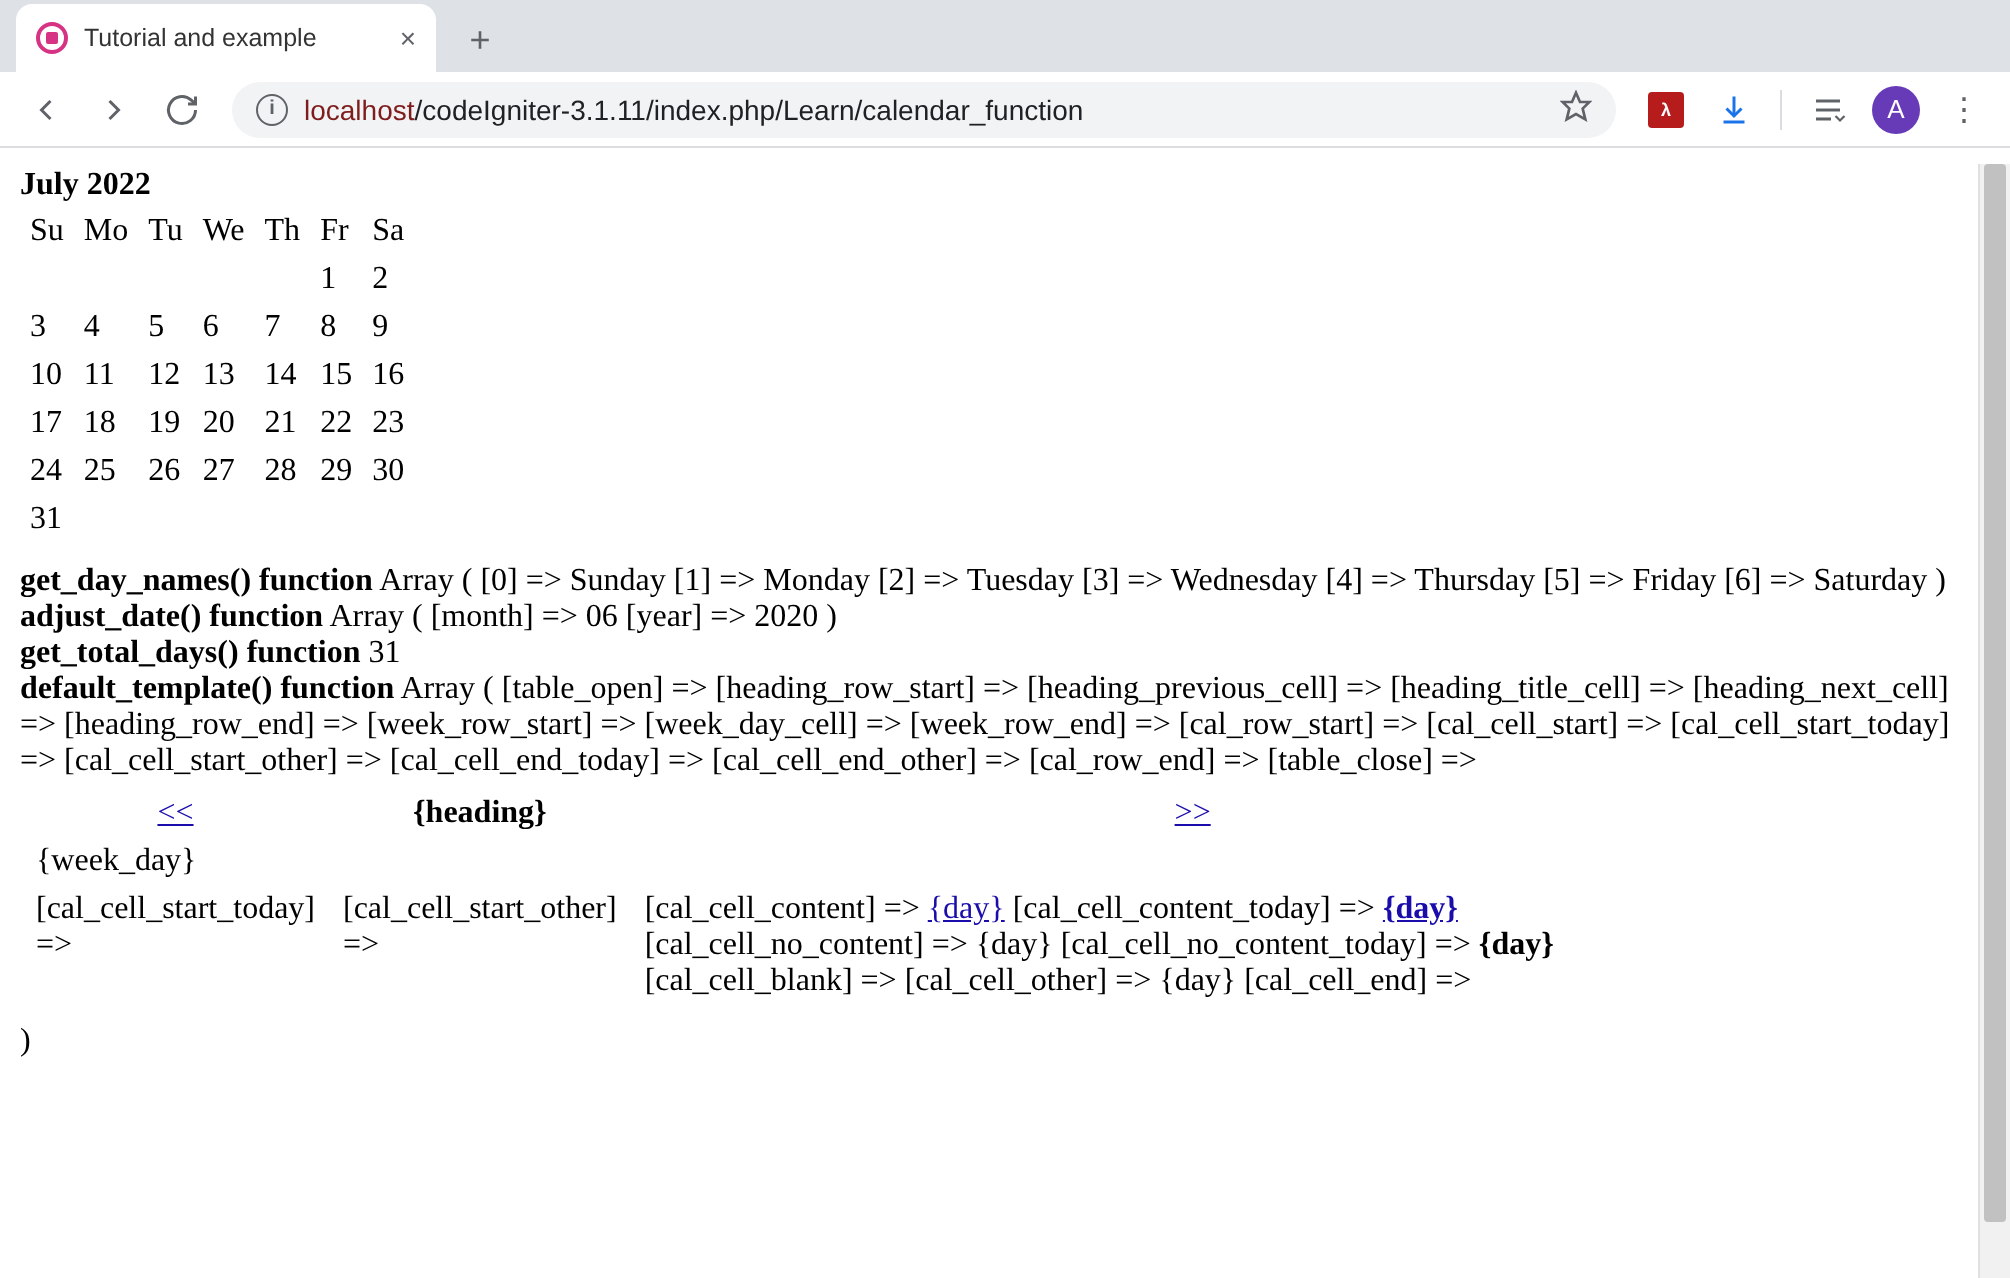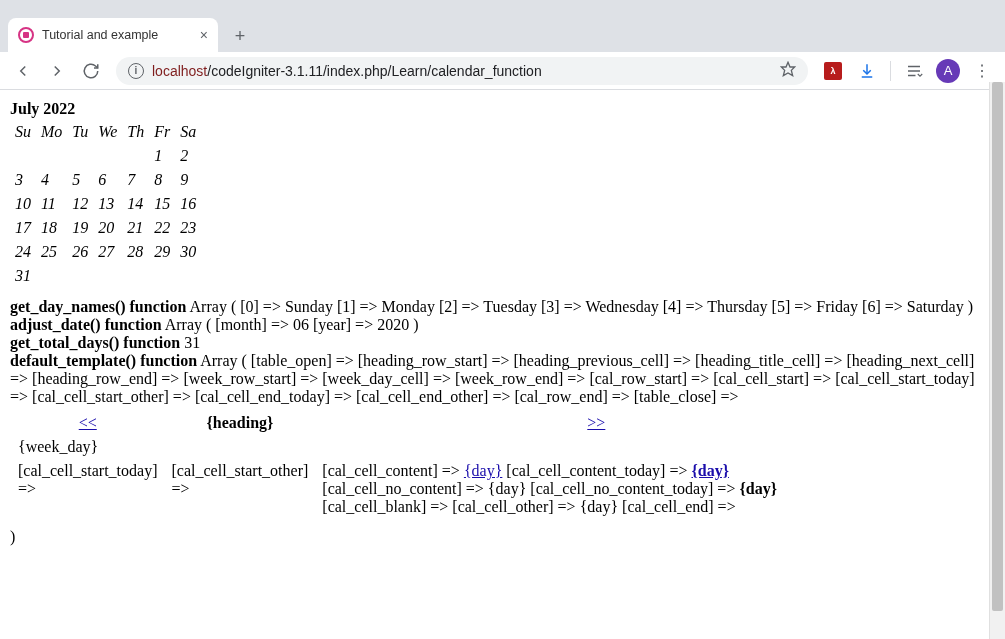--- a/index.html
+++ b/index.html
@@ -3,21 +3,21 @@
 <meta charset="utf-8">
 <style>
   * { box-sizing: border-box; }
   html, body { margin: 0; padding: 0; font-family: "Segoe UI", Arial, sans-serif; }
   body { background: #fff; width: 1005px; height: 639px; overflow: hidden; }
   .win-controls { position: absolute; top: 0; right: 0; display: flex; height: 30px; }
   .win-btn { width: 46px; height: 30px; display: flex; align-items: center; justify-content: center; color: #333; font-size: 10px; }
   .win-btn svg { width: 10px; height: 10px; stroke: #333; }
 
   
-  .tabstrip { height: 52px; background: #dee1e6; display: flex; align-items: flex-end; padding-left: 8px; position: relative; }
+  .tabstrip { height: 36px; background: #dee1e6; display: flex; align-items: flex-end; padding-left: 8px; position: relative; }
   .tab { height: 34px; background: #fff; border-radius: 8px 8px 0 0; display: flex; align-items: center; padding: 0 10px; min-width: 210px; gap: 8px; font-size: 12.5px; color: #333; }
   .favicon { width: 16px; height: 16px; border-radius: 50%; border: 2px solid #d63384; display: flex; align-items: center; justify-content: center; }
   .favicon-inner { width: 6px; height: 6px; background: #d63384; border-radius: 1px; }
   .tab-close { margin-left: auto; font-size: 14px; color: #5f6368; }
   .new-tab { width: 28px; height: 28px; display: flex; align-items: center; justify-content: center; margin-left: 8px; margin-bottom: 2px; font-size: 18px; color: #5f6368; }
 
   
   .toolbar { height: 38px; background: #fff; border-bottom: 1px solid #dadce0; display: flex; align-items: center; padding: 0 8px; gap: 4px; }
   .nav-btn { width: 30px; height: 30px; display: flex; align-items: center; justify-content: center; border-radius: 50%; color: #5f6368; }
   .nav-btn svg { width: 18px; height: 18px; stroke: #5f6368; fill: none; stroke-width: 2; }
@@ -33,21 +33,21 @@
   .kebab { font-size: 16px; color: #5f6368; }
 
   
   .page { padding: 8px 10px; font-family: "Times New Roman", serif; font-size: 16px; overflow-y: auto; height: calc(639px - 8px - 36px - 38px); position: relative; }
   .page h2 { font-size: 20px; margin: 4px 0 16px 0; font-weight: bold; }
   .fn-line { margin: 0; font-size: 16px; }
   .fn-line b { font-weight: bold; }
 
   .cal-month { font-weight: bold; width: 180px; margin: 2px 0; }
   table.cal { border-collapse: separate; border-spacing: 0; font-size: 16px; margin-bottom: 10px; }
-  table.cal th, table.cal td { padding: 3px 5px; text-align: left; font-weight: normal; font-style: italic; }
+  table.cal th, table.cal td { padding: 3px 5px; text-align: left; font-weight: normal; }
   table.cal th { font-weight: normal; }
 
   
   table.tmpl { border-collapse: separate; border-spacing: 2px; font-size: 16px; margin-top: 4px; }
   table.tmpl td { padding: 2px 6px; vertical-align: top; }
   a.link { color: #1a0dab; text-decoration: underline; }
 
   .scrollbar { position: absolute; right: 0; top: 82px; bottom: 0; width: 16px; background: #f1f1f1; border-left: 1px solid #e0e0e0; }
   .thumb { position: absolute; left: 2px; right: 2px; top: 0; height: 95%; background: #c1c1c1; border-radius: 2px; }
 </style>

